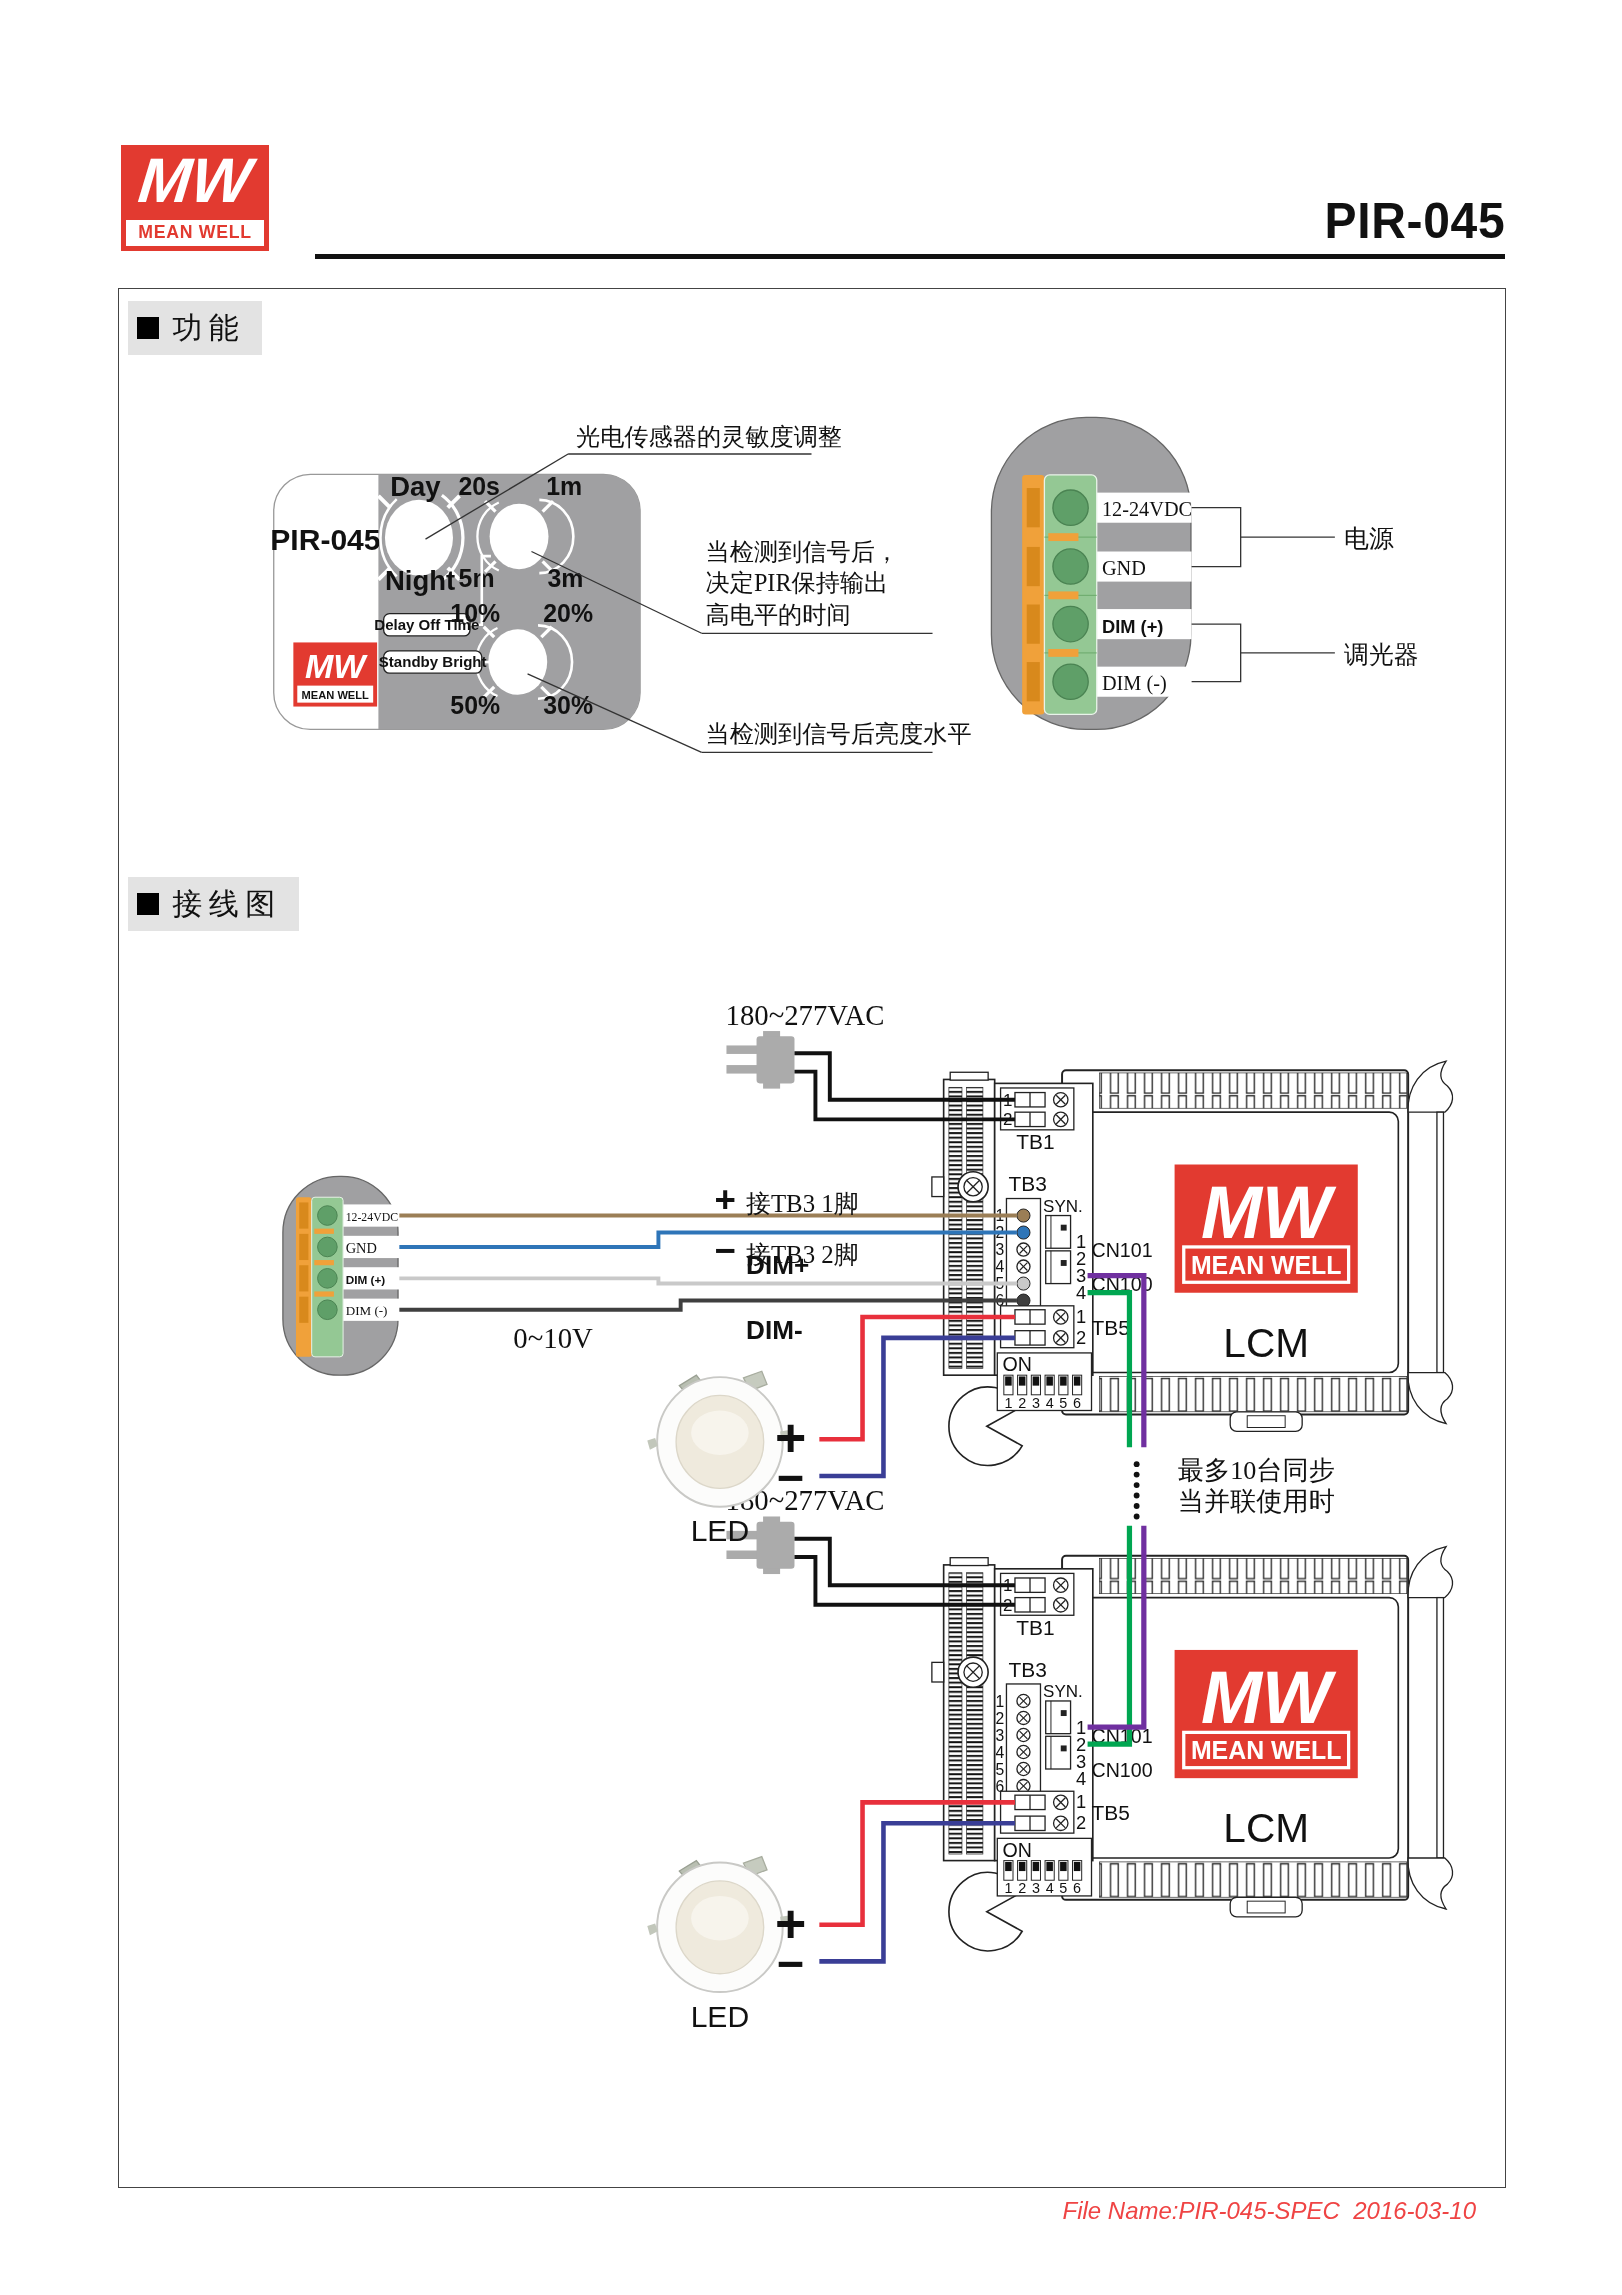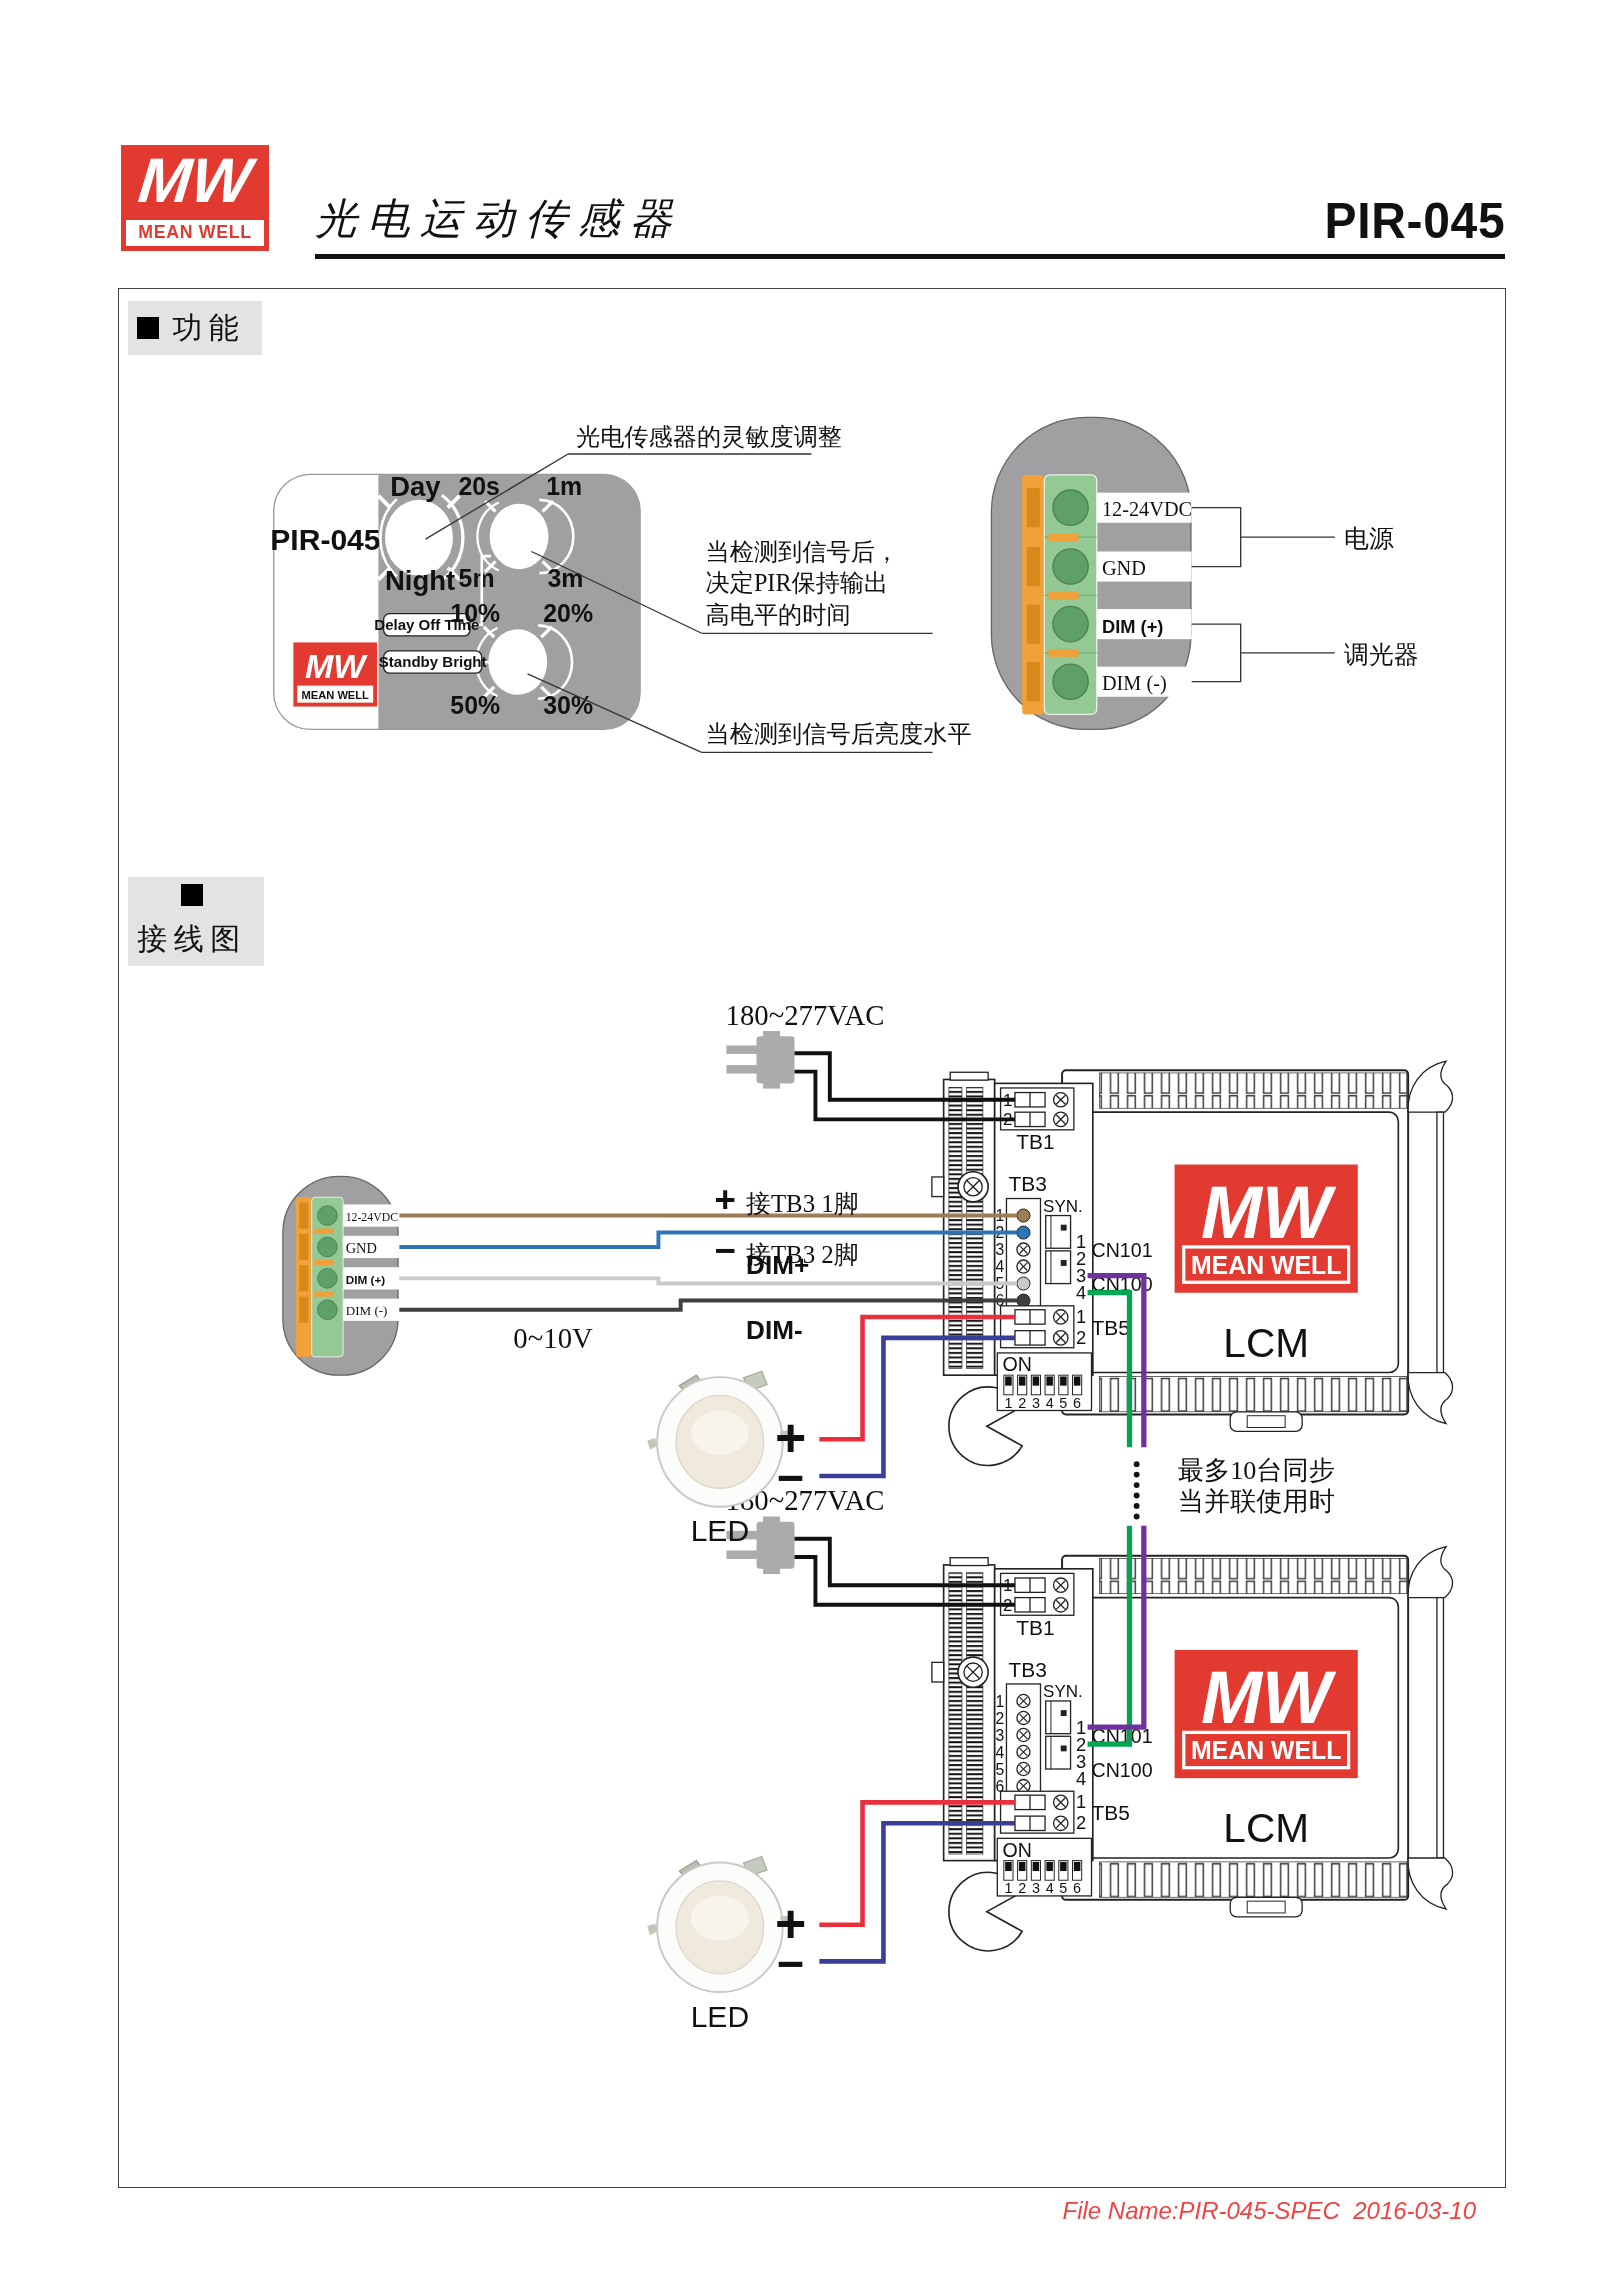--- a/index.html
+++ b/index.html
@@ -18,21 +18,21 @@
   .model{position:absolute;right:118px;top:192px;font-size:50px;font-weight:bold;
          letter-spacing:0.7px;transform:scaleX(.96);transform-origin:right;}
   .rule{position:absolute;left:315px;top:254px;width:1190px;height:5.2px;background:#111;}
   .content-box{position:absolute;left:118px;top:288px;width:1386px;height:1898px;
                border:1.3px solid #444;}
   .chip{position:absolute;background:#e3e3e3;display:flex;align-items:center;
         padding:6.5px 17px 6.5px 9.2px;gap:13px;}
   .chip .sq{width:22px;height:22px;background:#000;flex:0 0 auto;}
   .chip .tx{font-family:"Liberation Serif",serif;font-size:30px;color:#111;letter-spacing:6.5px;}
   .chip1{left:128px;top:301px;}
-  .chip2{left:128px;top:877px;flex-direction:column;}
+  .chip2{left:128px;top:877px;}
   .footer{position:absolute;right:147px;top:2197px;font-size:24px;font-style:italic;
           color:#ef4444;white-space:pre;}
   svg{position:absolute;left:0;top:0;}
   svg text{fill:#111;}
   .tf{font-family:"Liberation Serif",serif;}
   .ts{font-family:"Liberation Sans",sans-serif;}
   .mid{text-anchor:middle;}
   .b{font-weight:bold;}
   .wt{fill:#fff;}
 </style>
@@ -40,21 +40,20 @@
 <body>
 
 <div class="page">
 
   <div class="logo">
     <div class="mw">MW</div>
     <div class="band">
       <span>MEAN WELL</span>
     </div>
   </div>
-  <div class="title">光电运动传感器</div>
   <div class="model">PIR-045</div>
   <div class="rule"></div>
 
   <div class="content-box"></div>
 
   <div class="chip chip1">
     <div class="sq"></div>
     <div class="tx">功能</div>
   </div>
   <div class="chip chip2">

